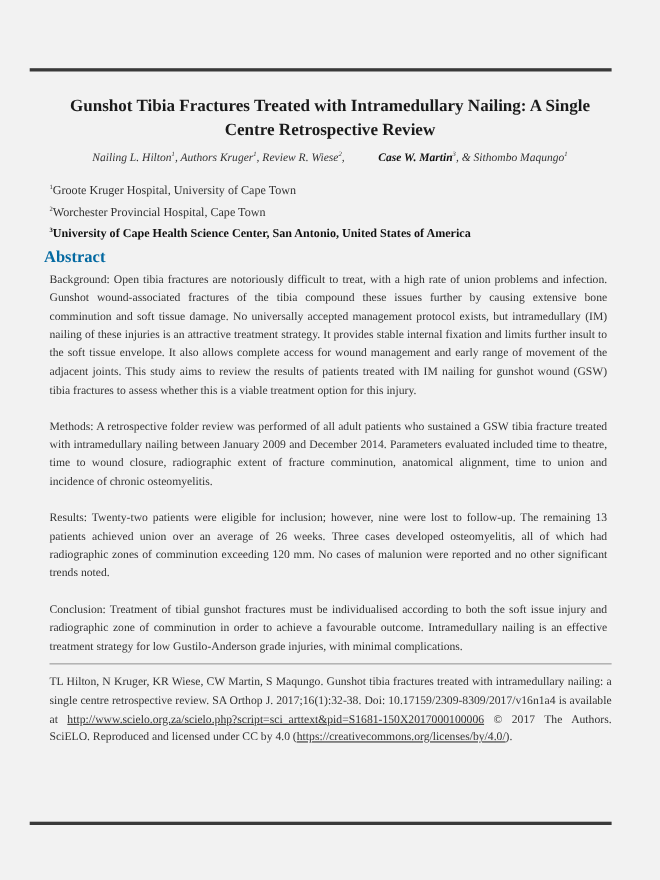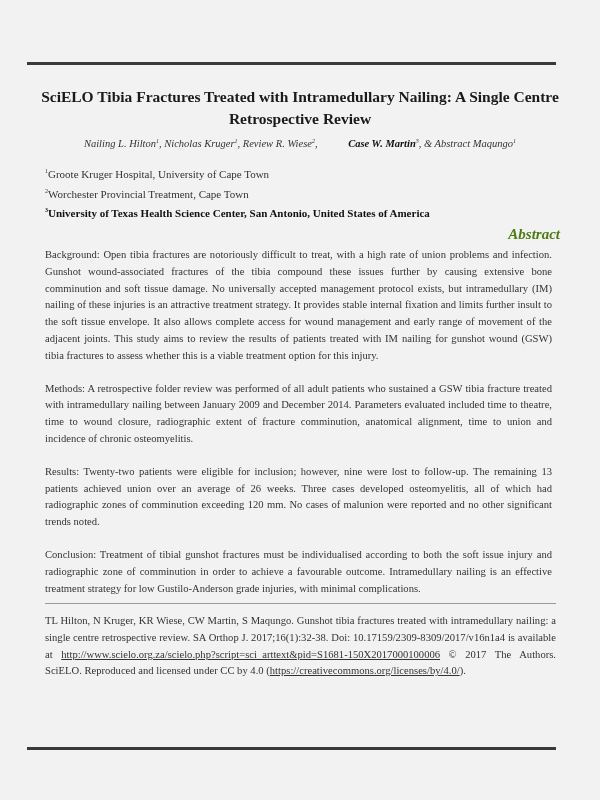--- a/index.html
+++ b/index.html
@@ -30,21 +30,21 @@
   .authors b { font-style: italic; color: #111; margin-left: 28px; }
   .authors sup { font-size: 6px; vertical-align: super; }
   .affils {
     position: absolute; left: 45px; top: 163px; width: 520px;
     font-size: 11px; line-height: 17px; color: #333;
   }
   .affils sup { font-size: 6px; }
   .affils .bold { font-weight: bold; color: #111; }
   .abstract-heading {
     position: absolute; left: 40px; top: 226px; width: 520px;
-    text-align: right; font-weight: bold; font-size: 15px; color: #4d7c0f; font-style: italic;
+    text-align: left; font-weight: bold; font-size: 15px; color: #0369a1;
   }
   .abstract {
     position: absolute; left: 45px; top: 247px; width: 511px;
     font-size: 10.6px; line-height: 16.8px; color: #333;
     text-align: justify;
   }
   .abstract p { margin: 0 4px 16px 0; }
   .divider {
     position: absolute; left: 45px; top: 603px; width: 511px; height: 1px;
     background: #9a9a9a;
@@ -53,30 +53,30 @@
     position: absolute; left: 45px; top: 613px; width: 511px;
     font-size: 10.6px; line-height: 16.8px; color: #333; text-align: justify;
   }
   .citation a { color: #333; }
 </style>
 </head>
 <body>
 
 <div class="rule-top"></div>
 
-<div class="title">SciELO Tibia Fractures Treated with Intramedullary Nailing: A Single Centre Retrospective Review</div>
+<div class="title">Gunshot Tibia Fractures Treated with Intramedullary Nailing: A Single Centre Retrospective Review</div>
 
 <div class="authors">
-  <span><span>Nailing L. Hilton</span><sup>1</sup><span>, </span></span><span><span>Nicholas Kruger</span><sup>1</sup><span>, </span></span><span><span>Review R. Wiese</span><sup>2</sup><span>, </span></span><span><b>Case W. Martin</b><sup>3</sup><span>, &amp; </span></span><span><span>Abstract Maqungo</span><sup>1</sup></span>
+  <span><span>Nailing L. Hilton</span><sup>1</sup><span>, </span></span><span><span>Authors Kruger</span><sup>1</sup><span>, </span></span><span><span>Review R. Wiese</span><sup>2</sup><span>, </span></span><span><b>Case W. Martin</b><sup>3</sup><span>, &amp; </span></span><span><span>Sithombo Maqungo</span><sup>1</sup></span>
 </div>
 
 <div class="affils">
   <div><sup>1</sup><span>Groote Kruger Hospital, University of Cape Town</span></div>
-  <div><sup>2</sup><span>Worchester Provincial Treatment, Cape Town</span></div>
-  <div class="bold"><sup>3</sup><span>University of Texas Health Science Center, San Antonio, United States of America</span></div>
+  <div><sup>2</sup><span>Worchester Provincial Hospital, Cape Town</span></div>
+  <div class="bold"><sup>3</sup><span>University of Cape Health Science Center, San Antonio, United States of America</span></div>
 </div>
 
 <div class="abstract-heading">Abstract</div>
 
 <div class="abstract">
   <p>Background: Open tibia fractures are notoriously difficult to treat, with a high rate of union problems and infection. Gunshot wound-associated fractures of the tibia compound these issues further by causing extensive bone comminution and soft tissue damage. No universally accepted management protocol exists, but intramedullary (IM) nailing of these injuries is an attractive treatment strategy. It provides stable internal fixation and limits further insult to the soft tissue envelope. It also allows complete access for wound management and early range of movement of the adjacent joints. This study aims to review the results of patients treated with IM nailing for gunshot wound (GSW) tibia fractures to assess whether this is a viable treatment option for this injury.</p>
   <p>Methods: A retrospective folder review was performed of all adult patients who sustained a GSW tibia fracture treated with intramedullary nailing between January 2009 and December 2014. Parameters evaluated included time to theatre, time to wound closure, radiographic extent of fracture comminution, anatomical alignment, time to union and incidence of chronic osteomyelitis.</p>
   <p>Results: Twenty-two patients were eligible for inclusion; however, nine were lost to follow-up. The remaining 13 patients achieved union over an average of 26 weeks. Three cases developed osteomyelitis, all of which had radiographic zones of comminution exceeding 120 mm. No cases of malunion were reported and no other significant trends noted.</p>
   <p>Conclusion: Treatment of tibial gunshot fractures must be individualised according to both the soft issue injury and radiographic zone of comminution in order to achieve a favourable outcome. Intramedullary nailing is an effective treatment strategy for low Gustilo-Anderson grade injuries, with minimal complications.</p>
 </div>

